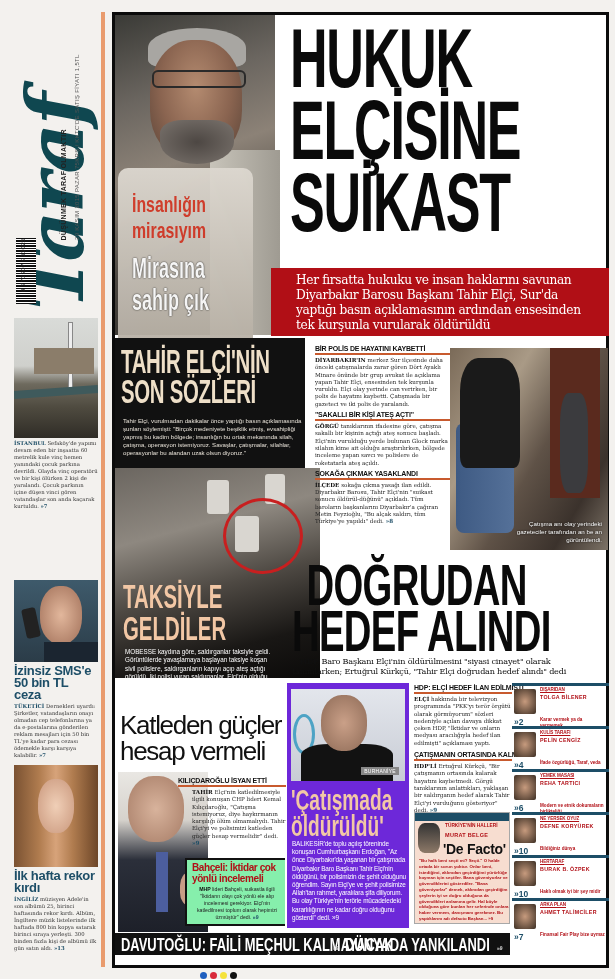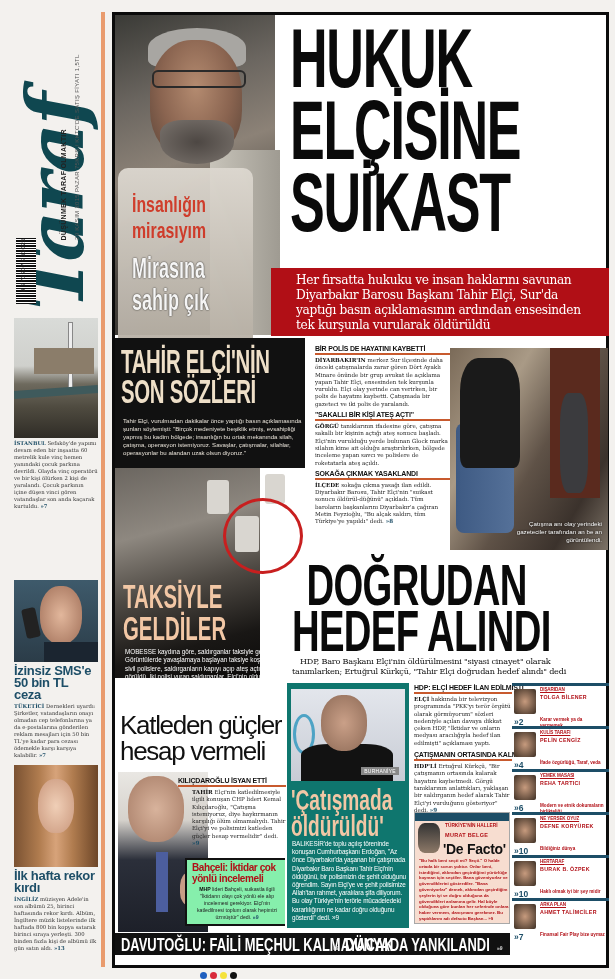--- a/index.html
+++ b/index.html
@@ -41,21 +41,21 @@
 #headline div{font-weight:bold;font-size:84px;line-height:72px;letter-spacing:-2px;transform:scaleX(.62);transform-origin:left top;white-space:nowrap;color:#0a0a0a}
 #subhead{left:271px;top:268px;width:338px;height:68px;background:#b10f16;padding:5px 25px}
 #subhead p{font-family:"DejaVu Serif",serif;color:#fff;font-size:12.2px;line-height:15px;letter-spacing:-.35px}
 
 
 #sonsoz{left:115px;top:338px;width:190px;height:130px;background:#111}
 #sonsoz h2{position:absolute;left:6px;top:8px;font-weight:bold;color:#eedfc8;font-size:34px;line-height:30px;transform:scaleX(.6);transform-origin:left top;white-space:nowrap;letter-spacing:-.5px}
 #sonsoz p{position:absolute;left:8px;top:79px;width:180px;font-size:6.1px;line-height:8px;color:#e8e2d8}
 
 
-#taksi{left:115px;top:468px;width:145px;height:210px;background:linear-gradient(165deg,#6b6660 0%,#8e8880 30%,#4e4943 55%,#191715 80%,#0b0a09 100%)}
+#taksi{left:115px;top:468px;width:205px;height:210px;background:linear-gradient(165deg,#6b6660 0%,#8e8880 30%,#4e4943 55%,#191715 80%,#0b0a09 100%)}
 #taksi .car{position:absolute;background:#d9d6d0;border-radius:3px}
 #taksi .circle{position:absolute;left:108px;top:30px;width:80px;height:76px;border:3px solid #c81f1f;border-radius:50%}
 #taksi h2{position:absolute;left:8px;top:112px;font-weight:bold;color:#f2c7a5;font-size:34px;line-height:32px;transform:scaleX(.6);transform-origin:left top;white-space:nowrap}
 #taksi p{position:absolute;left:10px;top:180px;width:150px;font-size:6.3px;line-height:8.3px;color:#fff}
 #taksi p .ref{font-weight:bold}
 
 
 #polis{left:315px;top:345px;width:135px}
 .sechead{font-weight:bold;font-size:7px;color:#b10f16;border-bottom:1px solid #b10f16;padding-bottom:1px;margin-bottom:2px;letter-spacing:-.2px;white-space:nowrap}
 .sechead.dark{color:#111;border-bottom:2px solid #c85a2e}
@@ -80,21 +80,21 @@
 #kilic-photo{left:118px;top:772px;width:90px;height:160px;background:linear-gradient(180deg,#e9e7e3 0%,#d6d2cc 30%,#2b2f3a 55%,#1d2029 100%)}
 #kilic-photo .face{position:absolute;left:10px;top:4px;width:56px;height:66px;border-radius:45%;background:radial-gradient(#d8b39c,#a67c66)}
 #kilic-photo .tie{position:absolute;left:38px;top:80px;width:12px;height:60px;background:#4c5e9e}
 #kilic-photo .hand{position:absolute;left:62px;top:100px;width:24px;height:34px;border-radius:40%;background:#c89d86}
 #kilic-text{left:178px;top:777px;width:108px}
 #bahceli{left:185px;top:858px;width:100px;border:2px solid #111;border-right:none;background:#86efac;padding:2px 3px 3px 5px}
 #bahceli h4{font-weight:bold;font-size:10px;line-height:11px;color:#b10f16;letter-spacing:-.4px}
 #bahceli .body{font-family:"Liberation Sans",sans-serif;font-size:5.2px;line-height:6.9px;text-align:center;margin-top:2px}
 
 
-#erdogan{left:287px;top:683px;width:122px;height:245px;background:#0f766e}
+#erdogan{left:287px;top:683px;width:122px;height:245px;background:#6d28d9}
 #erdogan .photo{position:absolute;left:4px;top:6px;width:114px;height:92px;background:linear-gradient(180deg,#e3e6ec,#c8ccd5)}
 #erdogan .photo .face{position:absolute;left:30px;top:6px;width:46px;height:56px;border-radius:45%;background:radial-gradient(#caa088,#8d6a56)}
 #erdogan .photo .suit{position:absolute;left:10px;top:55px;width:92px;height:37px;background:#121212;border-radius:30% 30% 0 0}
 #erdogan .photo .logo{position:absolute;left:2px;top:25px;width:22px;height:40px;border-radius:50%;border:3px solid #4da3c5}
 #erdogan .photo .tag{position:absolute;right:6px;bottom:6px;background:#888;color:#fff;font-size:5px;padding:1px 3px;letter-spacing:.3px}
 #erdogan h2{position:absolute;left:4px;top:104px;font-weight:bold;font-size:29px;line-height:26px;color:#f2c7a5;transform:scaleX(.66);transform-origin:left top;white-space:nowrap}
 #erdogan p{position:absolute;left:5px;top:157px;width:116px;font-size:6.4px;line-height:8.2px;color:#fff;letter-spacing:-.15px}
 
 
 #hdp{left:414px;top:684px;width:98px}

